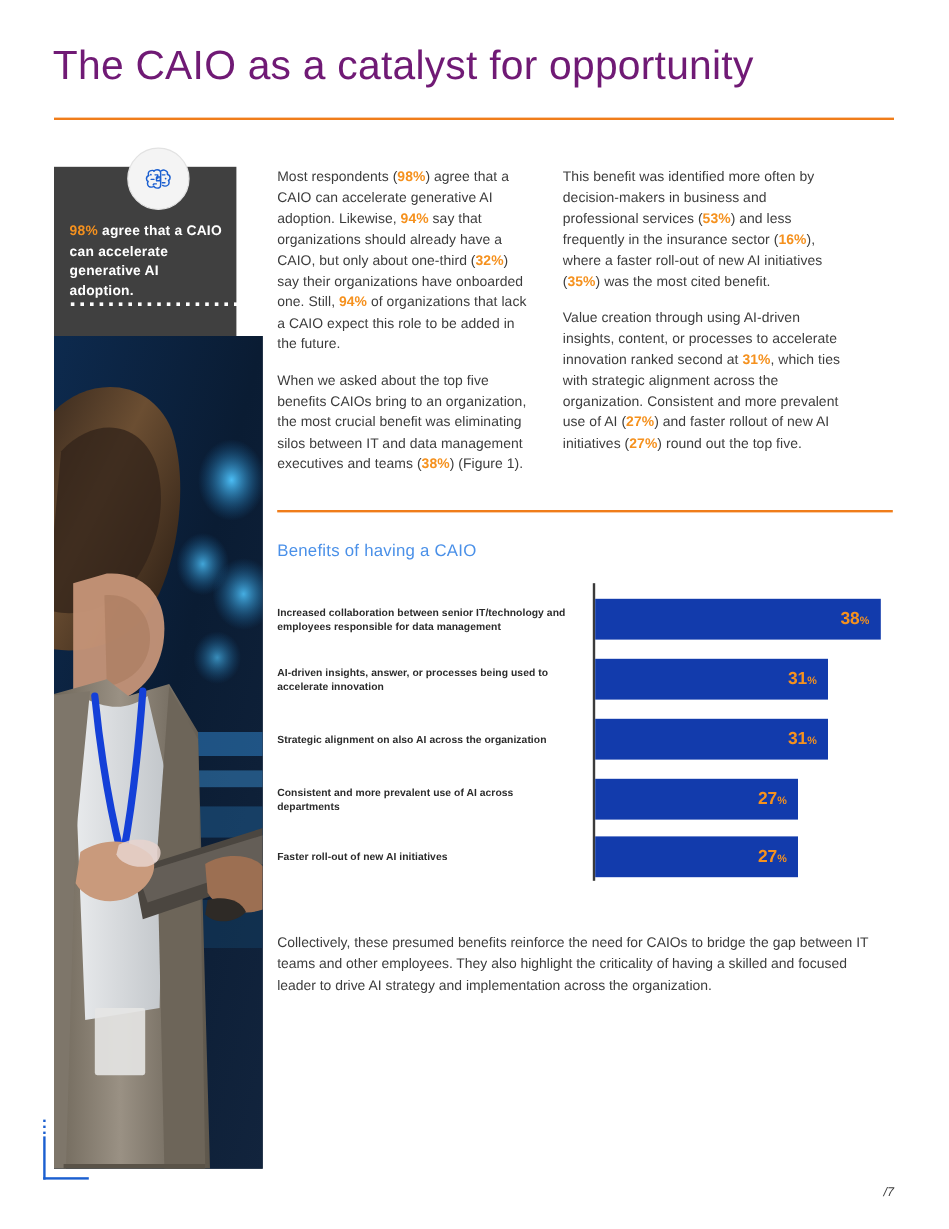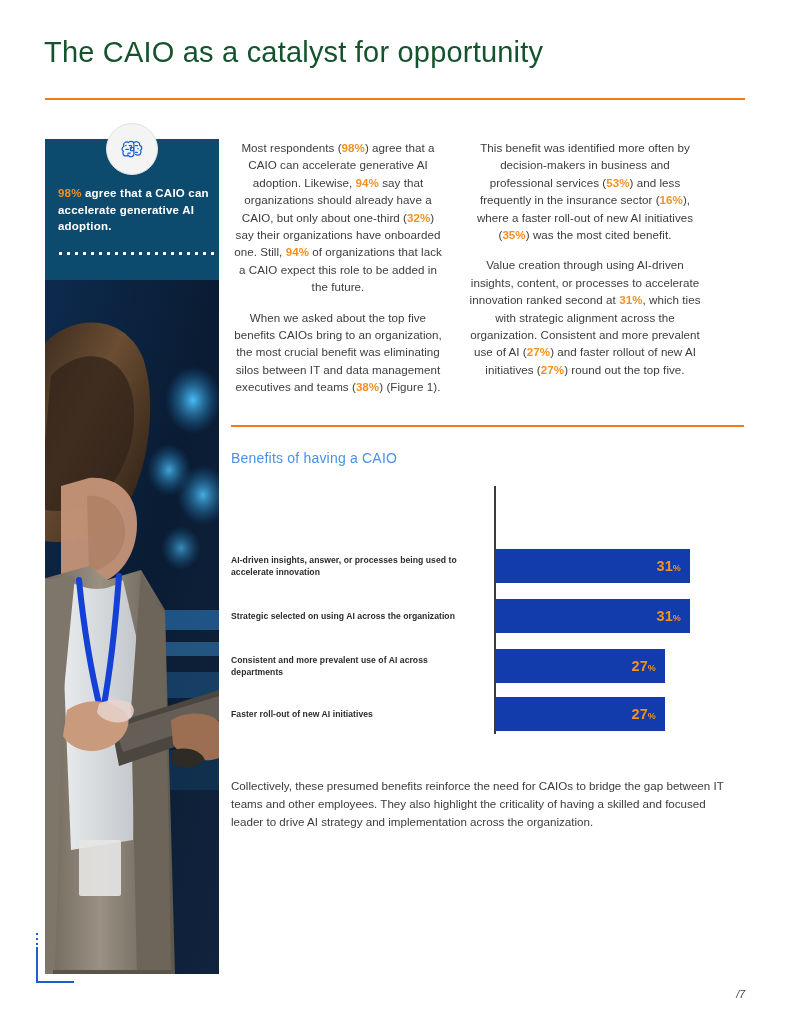--- a/index.html
+++ b/index.html
@@ -7,38 +7,38 @@
     width: 791px; height: 1024px;
     background: #ffffff;
     font-family: "Liberation Sans", sans-serif;
     overflow: hidden;
   }
   .page { position: relative; width: 791px; height: 1024px; background: #fff; }
 
   
   .page-title {
     position: absolute; left: 44px; top: 36px;
-    font-size: 29px; font-weight: 400; color: #14532d;
+    font-size: 34px; font-weight: 400; color: #701a75;
     letter-spacing: 0.2px; white-space: nowrap;
   }
   .rule-top {
     position: absolute; left: 45px; top: 98px; width: 700px; height: 2px;
     background: #f07d1a;
   }
   .rule-mid {
     position: absolute; left: 231px; top: 425px; width: 513px; height: 2px;
     background: #f07d1a;
   }
 
   
   .leftcol { position: absolute; left: 45px; top: 139px; width: 174px; }
 
   .callout {
-    position: relative; width: 174px; height: 141px;
-    background: #0c4a6e;
+    position: relative; width: 152px; height: 141px;
+    background: #404040;
   }
   .icon-circle {
     position: absolute; left: 61px; top: -16px;
     width: 52px; height: 52px; border-radius: 50%;
     background: #f4f4f4; border: 1px solid #e2e2e2;
     display: flex; align-items: center; justify-content: center;
   }
   .callout-text {
     position: absolute; left: 13px; top: 46px; right: 10px;
     font-size: 11.5px; font-weight: bold; color: #ffffff;
@@ -68,21 +68,21 @@
     position: absolute; left: 0; bottom: 0; width: 38px; height: 2px; background: #1b5fd0;
   }
   .corner-bracket .dotcol { position: absolute; left: 0; top: 0; }
   .corner-bracket .dotcol i { display: block; width: 2px; height: 2px; background: #1b5fd0; margin-bottom: 3px; }
 
   
   .body-col {
     position: absolute; font-size: 11.6px; line-height: 17.4px;
     color: #3c3c3c; letter-spacing: 0.05px;
   }
-  .body-col p { margin-bottom: 13px; text-align: center; }
+  .body-col p { margin-bottom: 13px; }
   .body-col .pct { color: #f5911e; font-weight: bold; }
   #col-left  { left: 231px; top: 139px; width: 214px; }
   #col-right { left: 469px; top: 139px; width: 232px; }
 
   
   .chart-wrap { position: absolute; left: 231px; top: 450px; width: 515px; }
   .chart-title {
     font-size: 14px; color: #4a90e8; font-weight: 400;
     margin-bottom: 20px; letter-spacing: 0.2px;
   }
@@ -273,30 +273,38 @@
       <p><span>This benefit was identified more often by decision-makers in business and professional services (</span><span class="pct">53%</span><span>) and less frequently in the insurance sector (</span><span class="pct">16%</span><span>), where a faster roll-out of new AI initiatives (</span><span class="pct">35%</span><span>) was the most cited benefit.</span></p>
       <p><span>Value creation through using AI-driven insights, content, or processes to accelerate innovation ranked second at </span><span class="pct">31%</span><span>, which ties with strategic alignment across the organization. Consistent and more prevalent use of AI (</span><span class="pct">27%</span><span>) and faster rollout of new AI initiatives (</span><span class="pct">27%</span><span>) round out the top five.</span></p>
     </div>
 
   <div class="rule-mid"></div>
 
   <div class="chart-wrap">
     <div class="chart-title">Benefits of having a CAIO</div>
     <div class="chart-plot" id="chart-plot">
       <div class="axis"></div>
+    <div class="bar-row" style="top: 10px;">
+          <div class="bar-label">Increased collaboration between senior IT/technology and employees responsible for data management</div>
+          <div class="bar-track">
+            <div class="bar" style="width: 237.5px; background: rgb(18, 59, 172);">
+              <span class="val" style="color: rgb(245, 145, 30);">38<span class="unit">%</span></span>
+            </div>
+          </div>
+        </div>
         <div class="bar-row" style="top: 60px;">
           <div class="bar-label">AI-driven insights, answer, or processes being used to accelerate innovation</div>
           <div class="bar-track">
             <div class="bar" style="width: 193.75px; background: rgb(18, 59, 172);">
               <span class="val" style="color: rgb(245, 145, 30);">31<span class="unit">%</span></span>
             </div>
           </div>
         </div>
         <div class="bar-row" style="top: 110px;">
-          <div class="bar-label">Strategic selected on using AI across the organization</div>
+          <div class="bar-label">Strategic alignment on also AI across the organization</div>
           <div class="bar-track">
             <div class="bar" style="width: 193.75px; background: rgb(18, 59, 172);">
               <span class="val" style="color: rgb(245, 145, 30);">31<span class="unit">%</span></span>
             </div>
           </div>
         </div>
         <div class="bar-row" style="top: 160px;">
           <div class="bar-label">Consistent and more prevalent use of AI across departments</div>
           <div class="bar-track">
             <div class="bar" style="width: 168.75px; background: rgb(18, 59, 172);">

